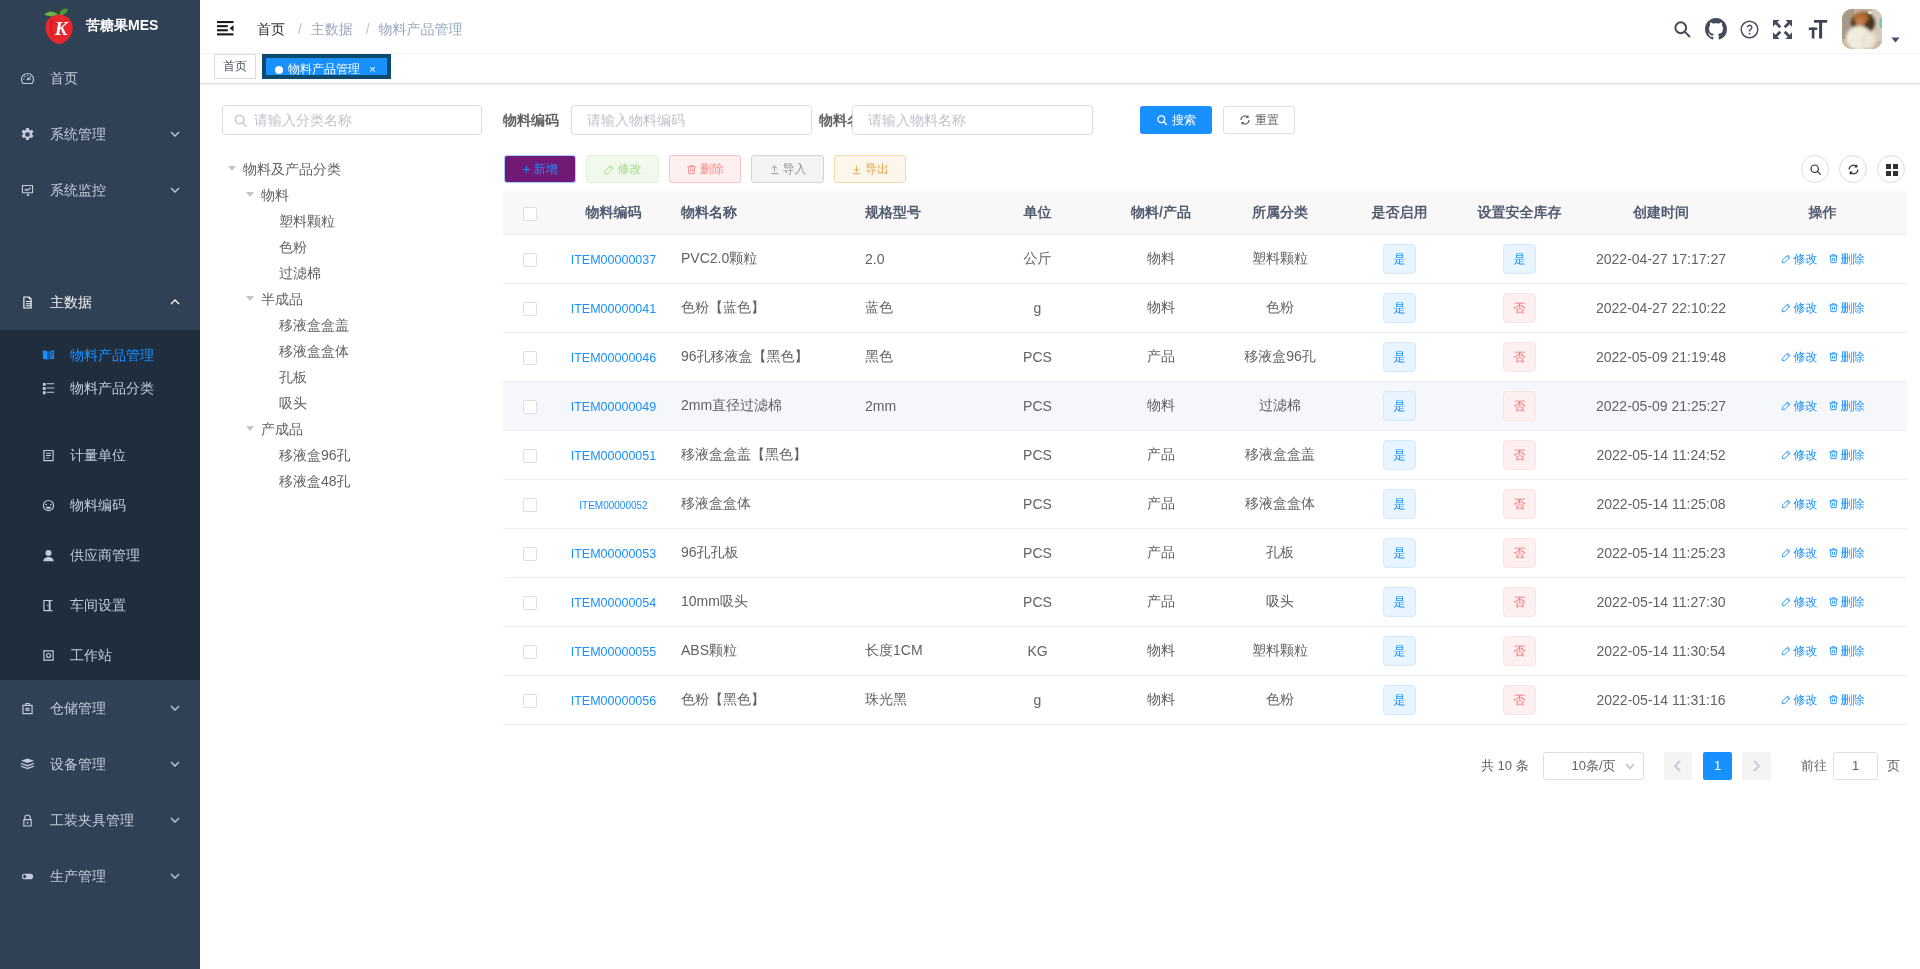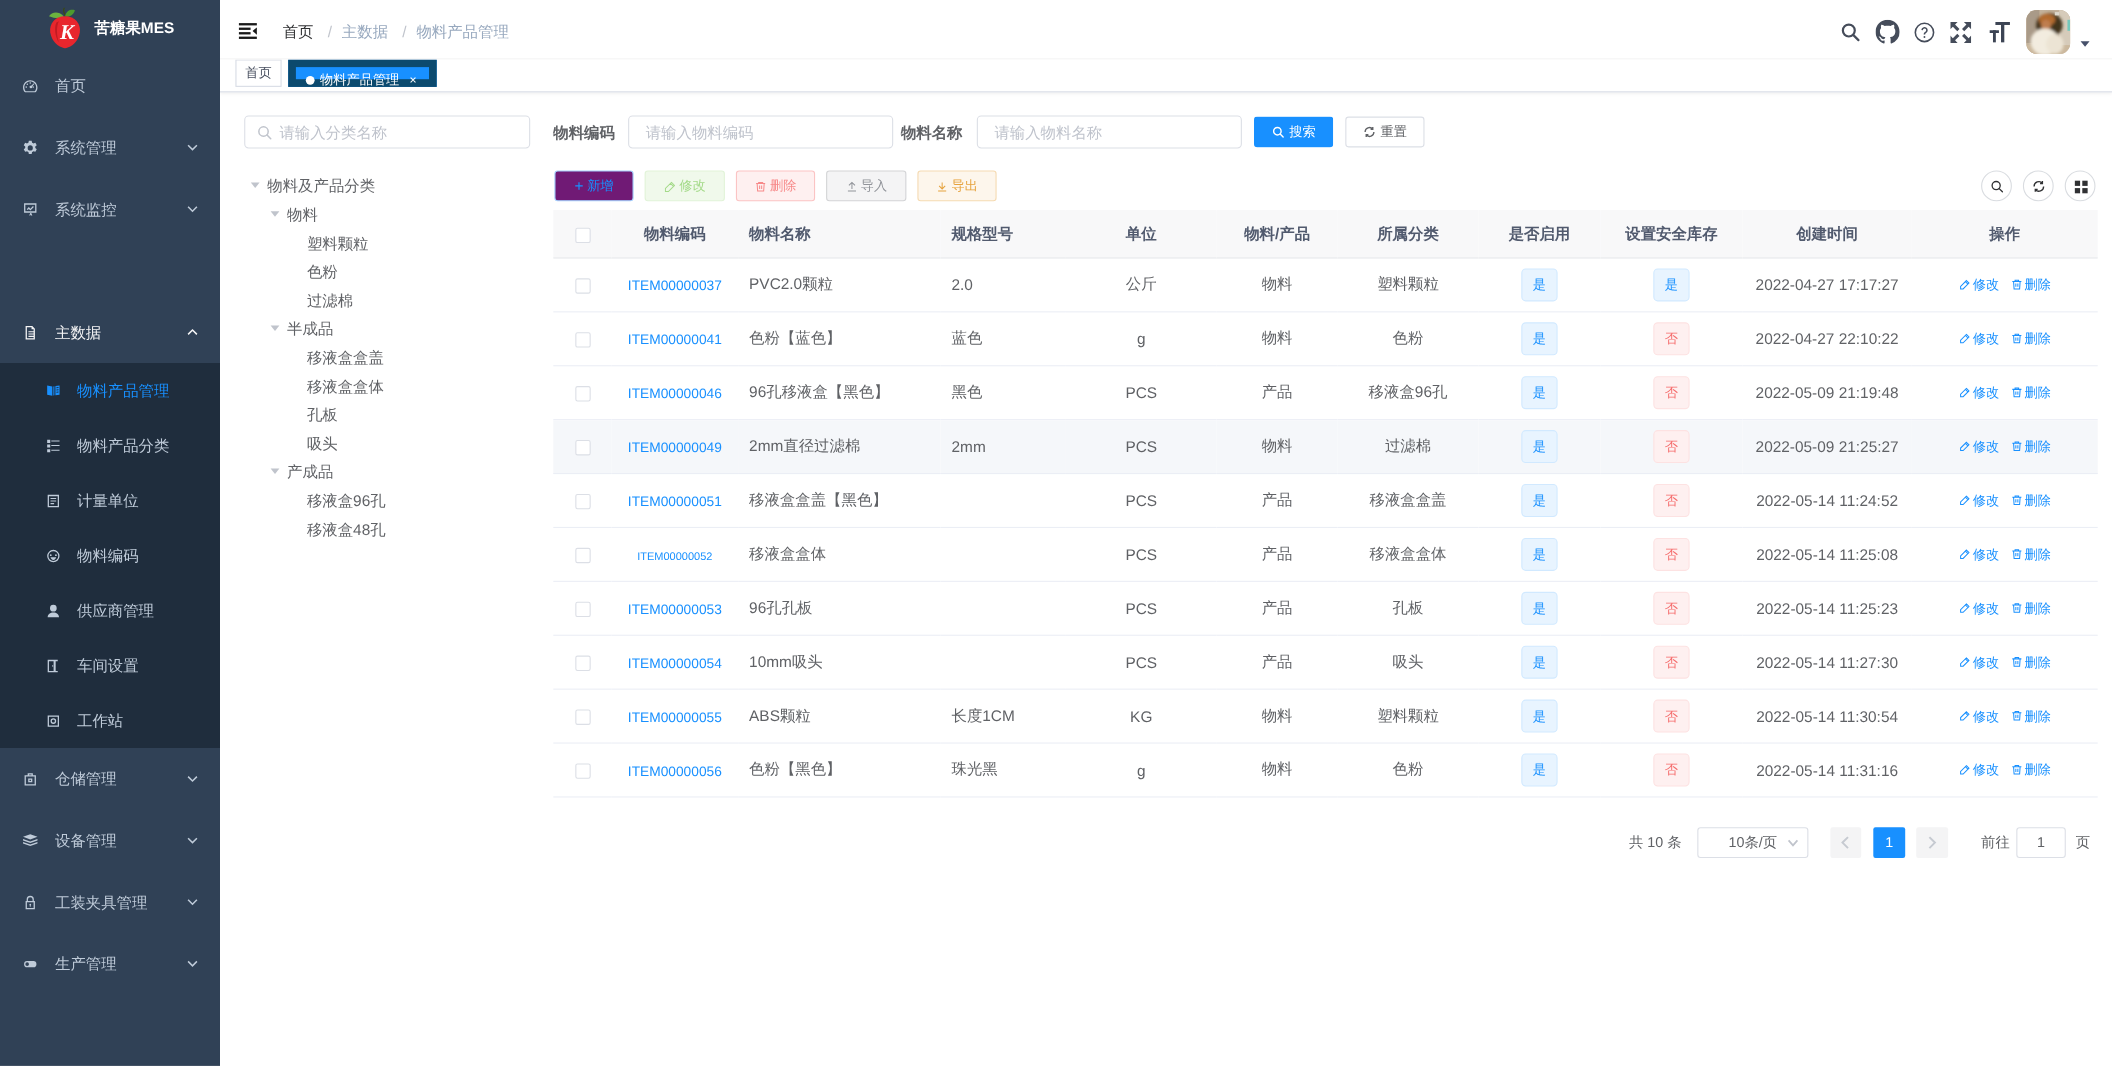--- a/index.html
+++ b/index.html
@@ -86,21 +86,21 @@
       </svg>
   </div>
 
   <div id="submenu">
     <div class="sub-item" style="top:0; color:#1890ff;">
       <svg class="mi-ic" viewBox="0 0 1024 1024" fill="#1890ff">
           <path d="M128 160l320 64v576l-320-64V160z m384 64l64-16v560l-64 16V224z m128-24l256-40v576l-256 40V200z m64 72v64l128-16v-64l-128 16z m0 144v64l128-16v-64l-128 16z m0 144v64l128-16v-64l-128 16z"></path>
         </svg>
       <span class="mi-txt">物料产品管理</span>
     </div>
-    <div class="sub-item" style="top:50px">
+    <div class="sub-item" style="top:33px">
       <svg class="mi-ic" viewBox="0 0 1024 1024" fill="#bfcbd9">
           <path d="M128 128h192v192H128V128z m256 32h512v64H384v-64zM128 416h192v192H128V416z m256 32h512v64H384v-64zM128 704h192v192H128V704z m256 32h512v64H384v-64z"></path>
         </svg>
       <span class="mi-txt">物料产品分类</span>
     </div>
     <div class="sub-item" style="top:100px">
       <svg class="mi-ic" viewBox="0 0 1024 1024" fill="#bfcbd9">
           <path d="M160 128h704v768H160V128z m80 80v608h544V208H240z m96 112h352v64H336v-64z m0 160h352v64H336v-64z m0 160h224v64H336v-64z"></path>
         </svg>
       <span class="mi-txt">计量单位</span>
@@ -227,21 +227,21 @@
         </filter>
     </svg>
   </div>
   <svg class="nbi" style="left:1691px;top:33px" width="9" height="6" viewBox="0 0 9 6">
       <path d="M0.4 0.6 L4.5 5.6 L8.6 0.6 Z" fill="#46506a"></path>
     </svg>
 </div>
 
 <div id="tagsbar">
   <div style="position:absolute;left:14px;top:4px;height:25px;line-height:23px;border:1px solid #d8dce5;background:#fff;color:#495060;font-size:12px;padding:0 8px;">首页</div>
-  <div style="position:absolute;left:62px;top:4px;height:25px;line-height:23px;background:#1890ff;color:#fff;font-size:12px;padding:0 11px 0 22px;border:7px solid #0c4a6e;">
+  <div style="position:absolute;left:62px;top:4px;height:25px;line-height:23px;background:#1890ff;color:#fff;font-size:12px;padding:0 11px 0 22px;border:4px solid #0c4a6e;">
     <span style="position:absolute;left:9px;top:8px;width:8px;height:8px;border-radius:50%;background:#fff;"></span>物料产品管理
     <span style="font-size:11px;margin-left:6px;">×</span>
   </div>
 </div>
 
 <div id="treepanel">
   <div class="inp" style="left:222px;top:105px;width:260px;">
     <svg style="position:absolute;left:10px;top:7px" width="15" height="15" viewBox="0 0 24 24" fill="none" stroke="#c0c4cc" stroke-width="2.2">
         <circle cx="10.5" cy="10.5" r="6.8"></circle>
         <path d="M15.6 15.6 L21 21" stroke-linecap="round"></path>
@@ -260,21 +260,21 @@
   <div class="tnode" style="left:279px;top:390px;">吸头</div>
   <div class="tnode" style="left:261px;top:416px;"><span class="tcaret" style="left:-15px;"></span>产成品</div>
   <div class="tnode" style="left:279px;top:442px;">移液盒96孔</div>
   <div class="tnode" style="left:279px;top:468px;">移液盒48孔</div>
 </div>
 
 <div id="form">
   <div class="abs" style="left:503px;top:105px;height:30px;line-height:30px;font-size:14px;font-weight:bold;color:#606266;">物料编码</div>
   <div class="inp" style="left:571px;top:105px;width:241px;"><span style="margin-left:15px;">请输入物料编码</span></div>
   <div class="abs" style="left:819px;top:105px;height:30px;line-height:30px;font-size:14px;font-weight:bold;color:#606266;">物料名称</div>
-  <div class="inp" style="left:888px;top:105px;width:241px;"><span style="margin-left:15px;">请输入物料名称</span></div>
+  <div class="inp" style="left:852px;top:105px;width:241px;"><span style="margin-left:15px;">请输入物料名称</span></div>
   <div class="btn" style="left:1140px;top:106px;width:72px;background:#1890ff;color:#fff;">
     <svg style="vertical-align:-2px;margin-right:4px" width="12" height="12" viewBox="0 0 24 24" fill="none" stroke="#fff" stroke-width="2.6">
         <circle cx="10.5" cy="10.5" r="6.8"></circle>
         <path d="M15.6 15.6 L21 21" stroke-linecap="round"></path>
       </svg>搜索</div>
   <div class="btn" style="left:1223px;top:106px;width:72px;background:#fff;border-color:#dcdfe6;color:#606266;">
     <svg style="vertical-align:-2px;margin-right:4px" width="12" height="12" viewBox="0 0 24 24" fill="none" stroke="#606266" stroke-width="2.4">
         <path d="M4 12a8 8 0 0 1 14-5.3M18 3v4h-4M20 12a8 8 0 0 1-14 5.3M6 21v-4h4"></path>
       </svg>重置</div>
 </div>

